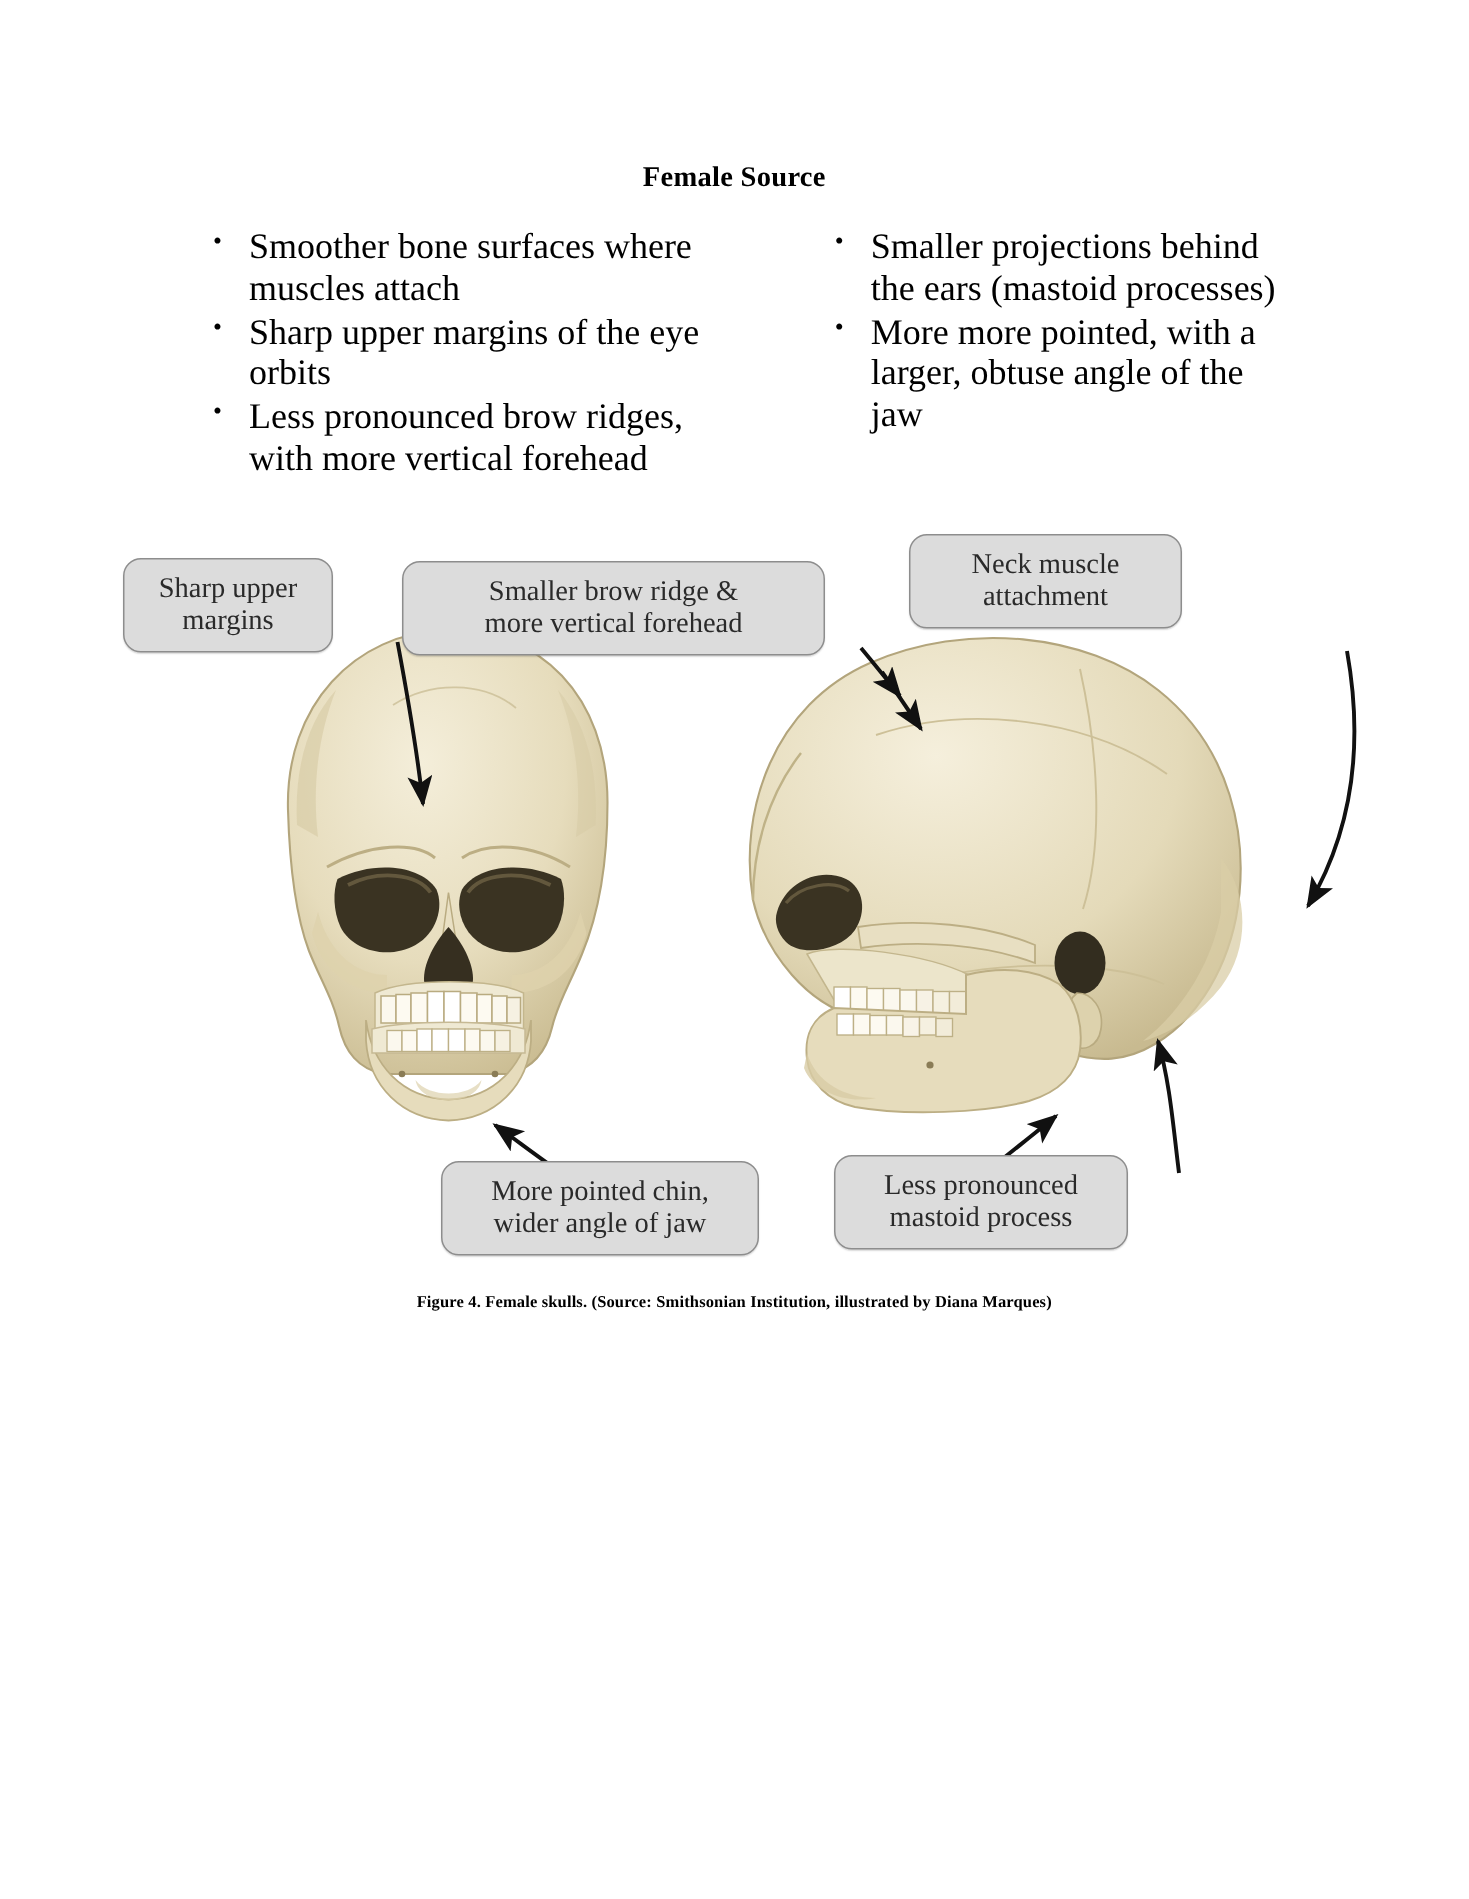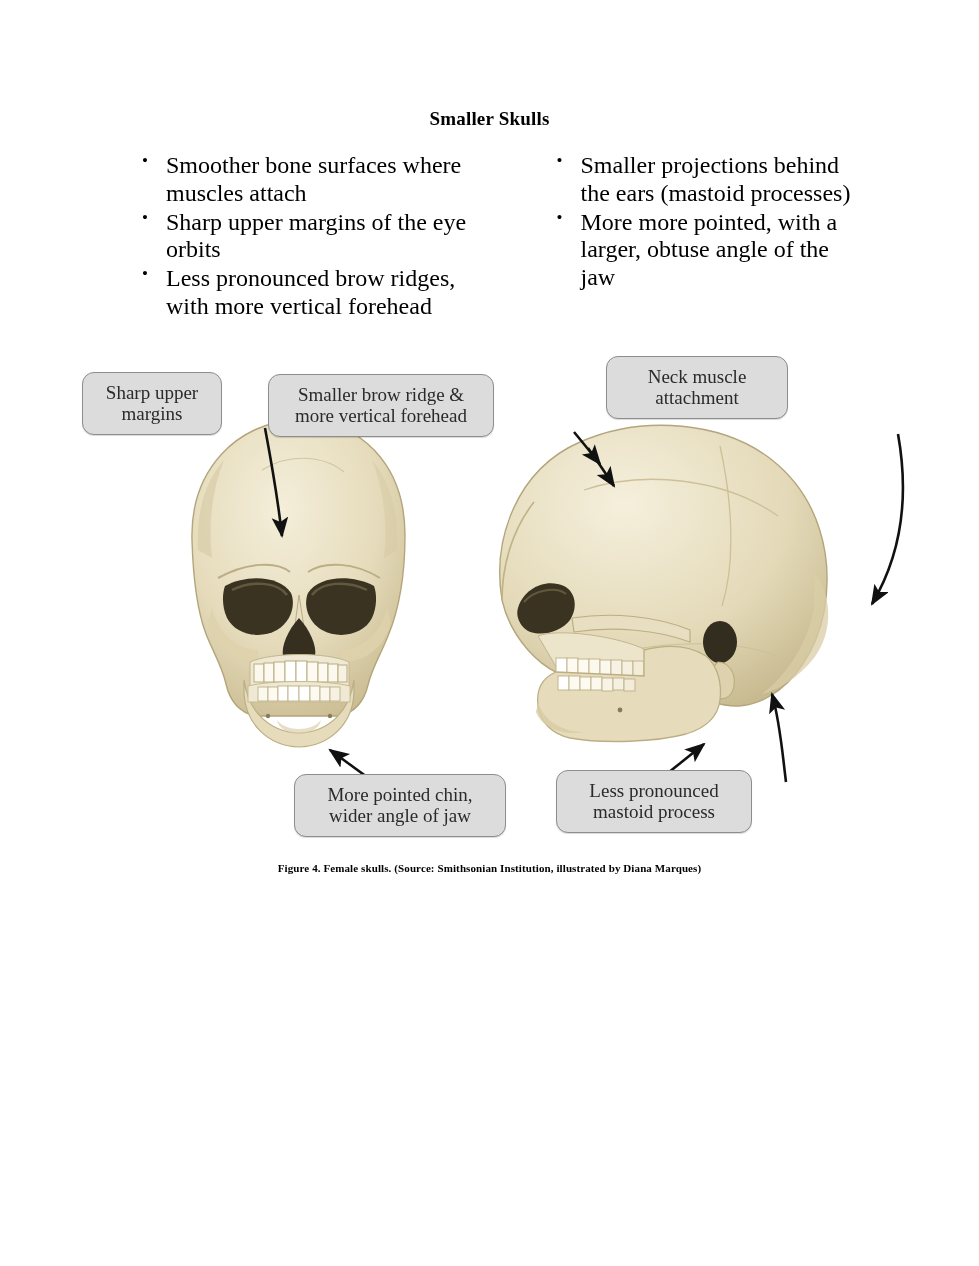--- a/index.html
+++ b/index.html
@@ -97,21 +97,21 @@
     font-size: 11px;
     margin-top: 12px;
     letter-spacing: 0.1px;
   }
 </style>
 </head>
 <body>
 
 <div class="page">
 
-  <div class="doc-title">Smaller Skulls</div>
+  <div class="doc-title">Female Source</div>
 
   <div class="bullet-columns">
     <div class="bullet-col left">
       <ul class="bullets">
         <li>Smoother bone surfaces where muscles attach</li>
         <li>Sharp upper margins of the eye orbits</li>
         <li>Less pronounced brow ridges, with more vertical forehead</li>
       </ul>
     </div>
     <div class="bullet-col right">
@@ -279,21 +279,21 @@
 
         <path d="M714,432 C710,400 708,372 700,344"></path>
       </g>
     </svg>
 
     <div class="callout" style="left:10px; top:22px; width:140px;">
       <span>Sharp upper</span>
       <span>margins</span>
     </div>
 
-    <div class="callout" style="left:196px; top:24px; width:226px;">
+    <div class="callout" style="left:196px; top:24px; width:282px;">
       <span>Smaller brow ridge &amp;</span>
       <span>more vertical forehead</span>
     </div>
 
     <div class="callout" style="left:534px; top:6px; width:182px;">
       <span>Neck muscle</span>
       <span>attachment</span>
     </div>
 
     <div class="callout" style="left:222px; top:424px; width:212px;">

